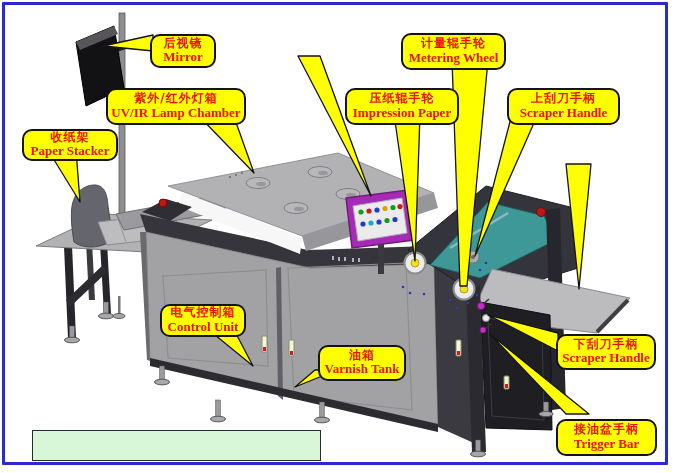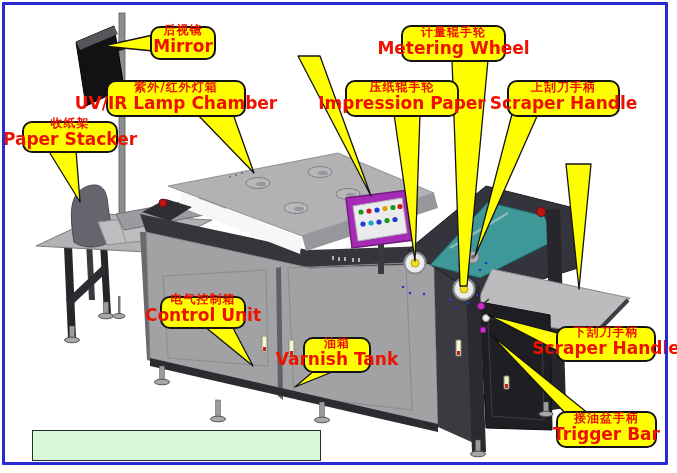--- a/index.html
+++ b/index.html
@@ -14,26 +14,26 @@
   }
   .machine-svg{position:absolute;left:0;top:0;z-index:1;}
   .note-box{
     position:absolute;left:32px;top:430px;width:289px;height:31px;
     background:var(--note_fill,#d8f6d8);border:1.6px solid #2b2b2b;box-sizing:border-box;z-index:2;
   }
   .callout{
     position:absolute;z-index:4;box-sizing:border-box;
     background:var(--callout_fill,#ffff00);
     border:2px solid #141414;border-radius:10px;
-    display:flex;flex-direction:column;align-items:center;justify-content:flex-end;
+    display:flex;flex-direction:column;align-items:center;justify-content:center;
     text-align:center;font-weight:bold;color:var(--callout_text,#ee1100);
-    line-height:1.15;padding:1px 2px;
+    line-height:1.15;padding:1px 2px;margin-top:8px;
   }
   .callout .zh{font-size:12px;letter-spacing:1px;white-space:nowrap;}
-  .callout .en{font-size:17px;white-space:nowrap;}
+  .callout .en{font-size:13px;white-space:nowrap;font-family:Liberation Serif, serif;}
 </style>
 </head>
 <body>
 
 <div class="stage">
 
   <svg class="machine-svg" width="677" height="473" viewBox="0 0 677 473">
 
     <rect x="119" y="13" width="6" height="202" fill="#8e8e90" stroke="#5a5a5e" stroke-width="0.8"></rect>
 
@@ -240,21 +240,21 @@
     <div class="en">Scraper Handle</div>
   </div>
   <div class="callout" style="left:22px;top:121px;width:96px;height:32px">
     <div class="zh">收纸架</div>
     <div class="en">Paper Stacker</div>
   </div>
   <div class="callout" style="left:160px;top:296px;width:86px;height:33px">
     <div class="zh">电气控制箱</div>
     <div class="en">Control Unit</div>
   </div>
-  <div class="callout" style="left:303px;top:337px;width:68px;height:36px">
+  <div class="callout" style="left:318px;top:337px;width:88px;height:36px">
     <div class="zh">油箱</div>
     <div class="en">Varnish Tank</div>
   </div>
   <div class="callout" style="left:556px;top:326px;width:100px;height:36px">
     <div class="zh">下刮刀手柄</div>
     <div class="en">Scraper Handle</div>
   </div>
   <div class="callout" style="left:556px;top:411px;width:101px;height:37px">
     <div class="zh">接油盆手柄</div>
     <div class="en">Trigger Bar</div>

